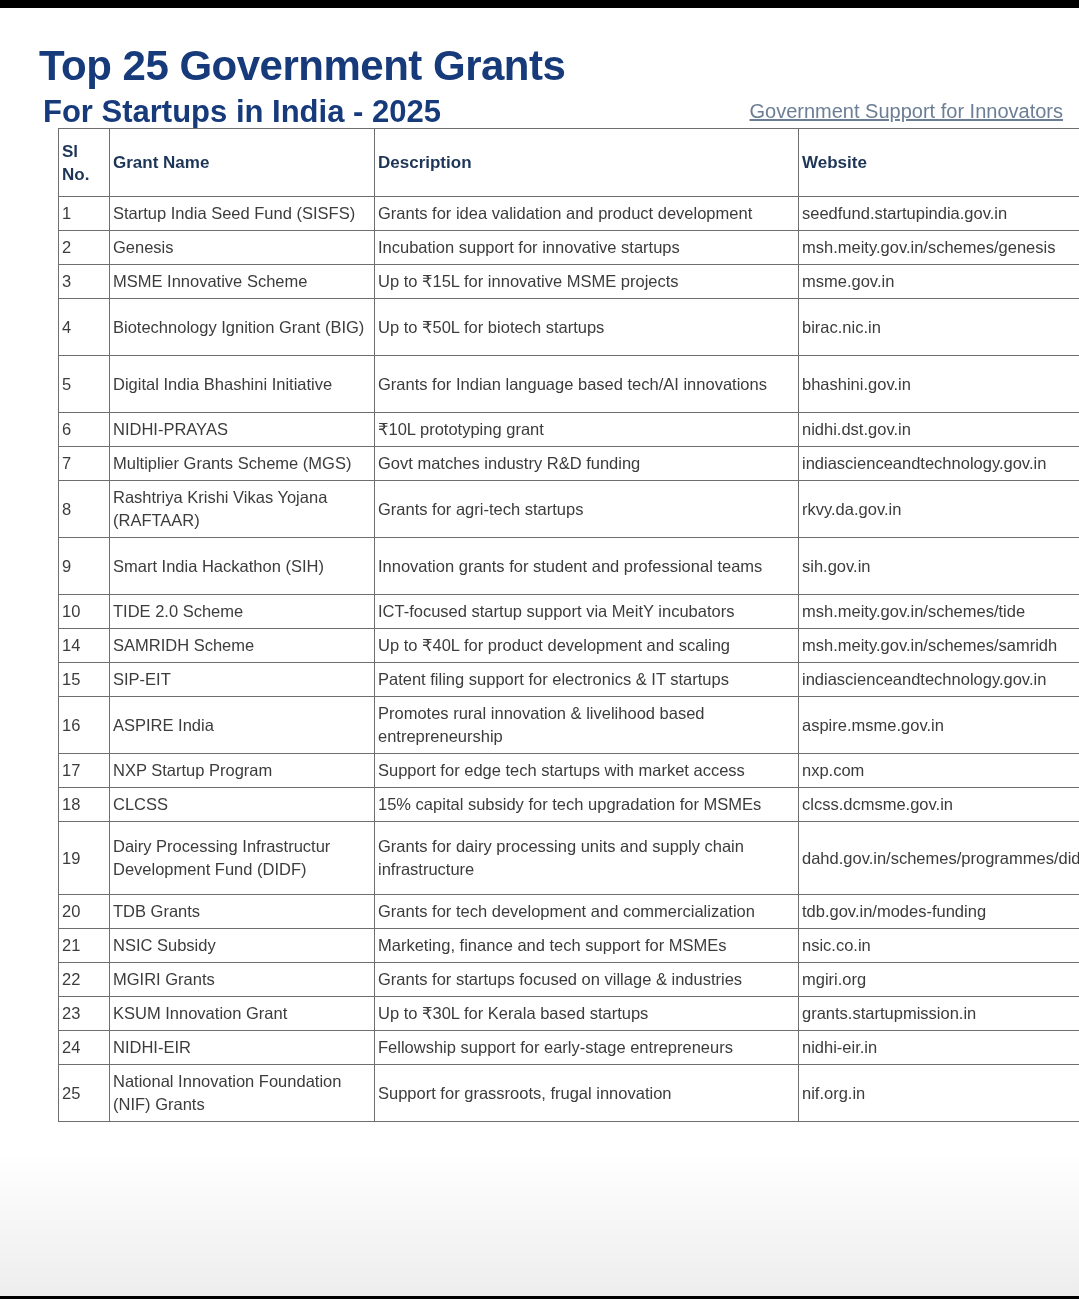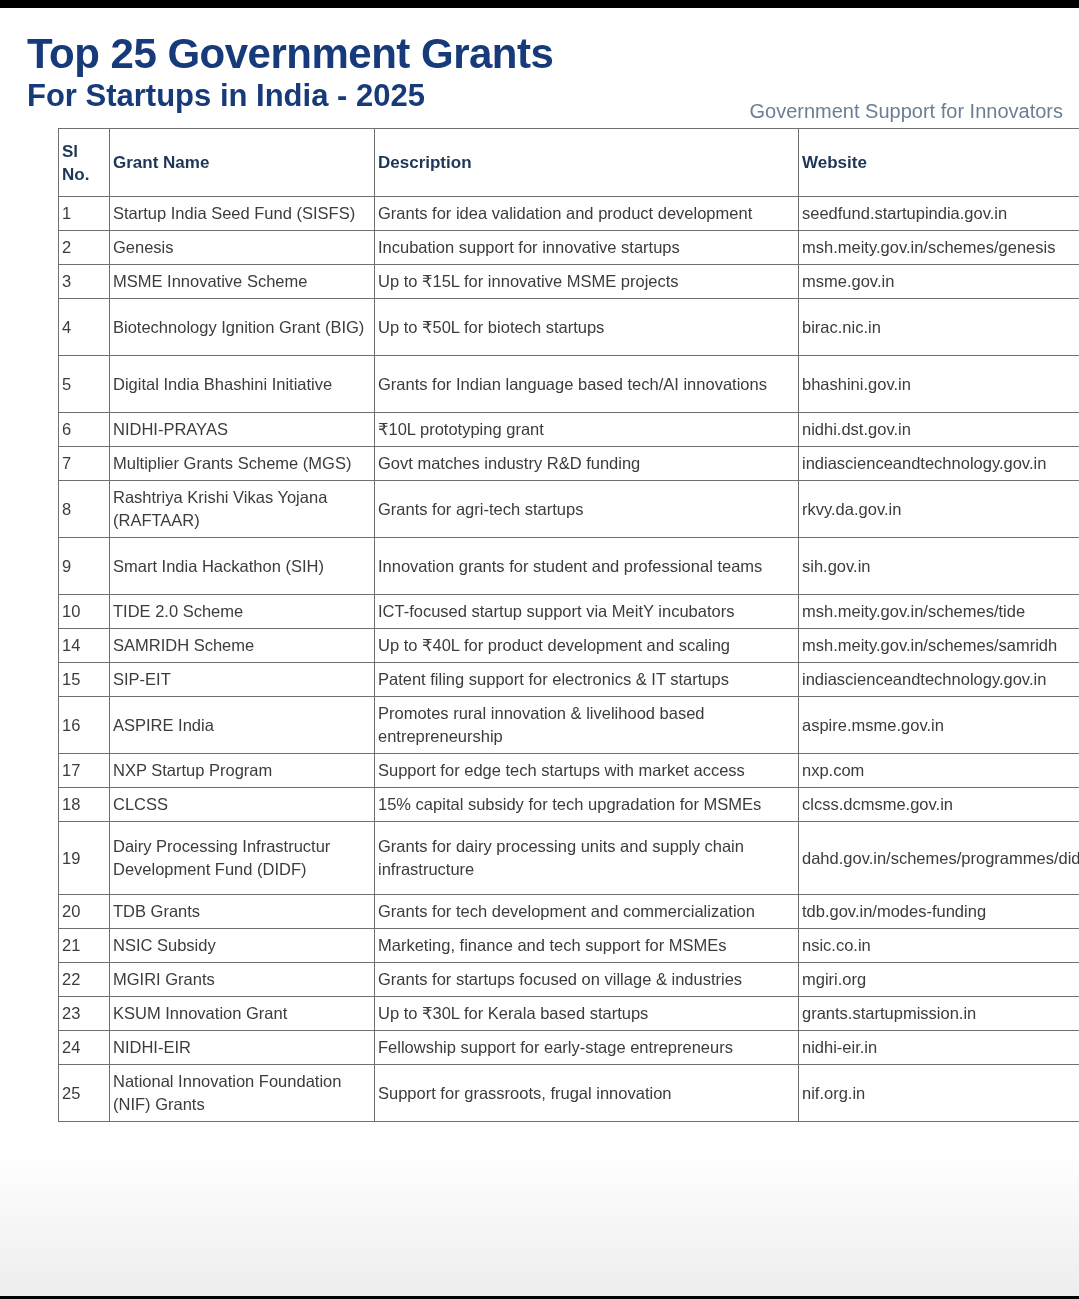--- a/index.html
+++ b/index.html
@@ -9,31 +9,31 @@
     font-family: "Liberation Sans", "DejaVu Sans", sans-serif;
   }
   .top-band { position: absolute; left: 0; top: 0; width: 1079px; height: 8px; background: #000; }
   .bottom-band { position: absolute; left: 0; top: 1296px; width: 1079px; height: 3px; background: #000; }
   .bottom-fade {
     position: absolute; left: 0; top: 1150px; width: 1079px; height: 146px;
     background: linear-gradient(to bottom, rgba(0,0,0,0) 0%, rgba(0,0,0,0.07) 100%);
     pointer-events: none;
   }
   .title {
-    position: absolute; left: 27px; top: 30px; margin: 0;
+    position: absolute; left: 27px; top: 30px; margin: 12px;
     font-size: 42px; font-weight: 700; color: #163a7a; letter-spacing: -0.5px;
     line-height: 48px; white-space: nowrap;
   }
   .subtitle {
-    position: absolute; left: 27px; top: 78px; margin: 0;
+    position: absolute; left: 27px; top: 78px; margin: 16px;
     font-size: 31px; font-weight: 700; color: #163a7a; line-height: 36px; white-space: nowrap;
   }
   .tagline {
     position: absolute; right: 16px; top: 100px;
-    font-size: 20px; color: #6b7e95; white-space: nowrap;
+    font-size: 20px; color: #6b7e95; white-space: nowrap; text-decoration: underline;
   }
   table.grants {
     position: absolute; left: 27px; top: 128px;
     width: 1036px; border-collapse: collapse; table-layout: fixed;
     font-size: 16.5px; color: #3c3c3c; margin-left: 31px;
   }
   table.grants th, table.grants td {
     border: 1.5px solid #6f6f6f; padding: 0 3px; vertical-align: middle;
     text-align: left; line-height: 23px;
   }

